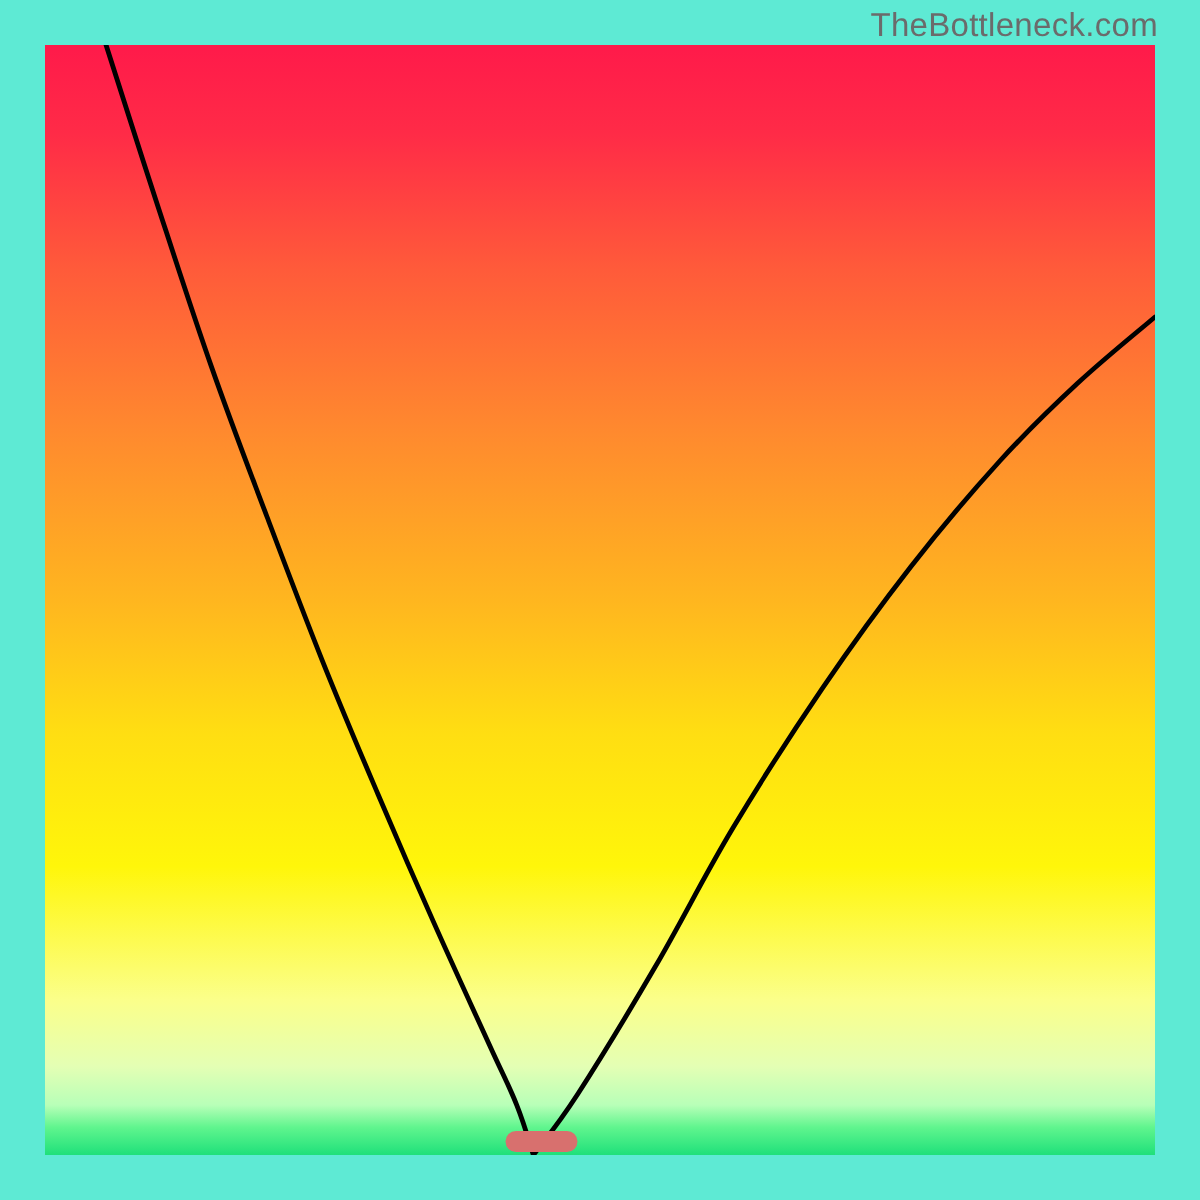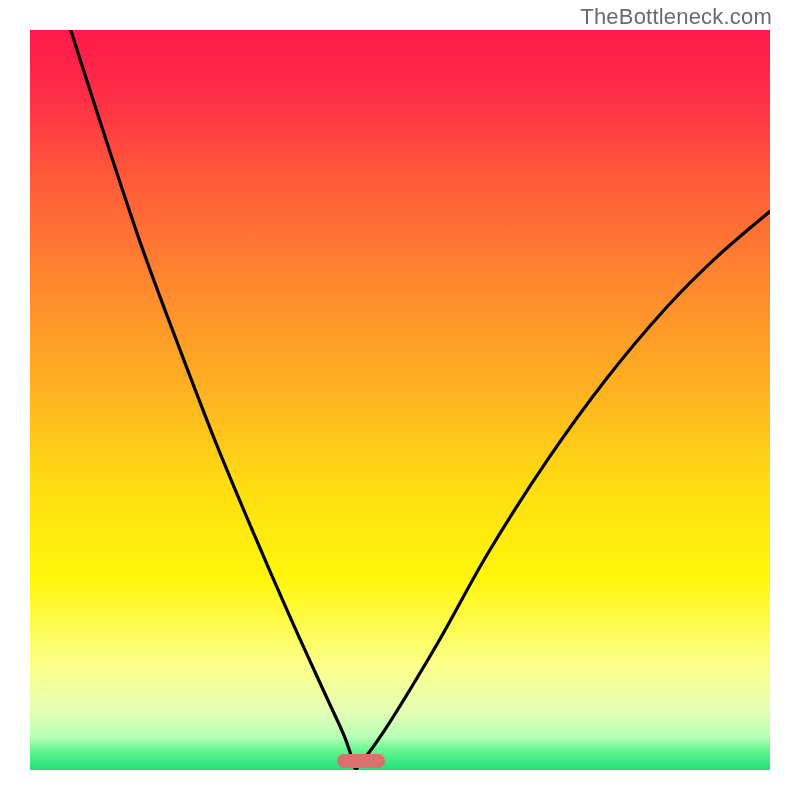--- a/index.html
+++ b/index.html
@@ -9,21 +9,21 @@
     height: 800px;
     background: #000;
     overflow: hidden;
   }
   .frame {
     position: absolute;
     left: 0;
     top: 0;
     width: 800px;
     height: 800px;
-    background: #ffffff;
+    background: #5eead4;
   }
   .plot {
     position: absolute;
     left: 30px;
     top: 30px;
     width: 740px;
     height: 740px;
     overflow: hidden;
   }
   .gradient {

